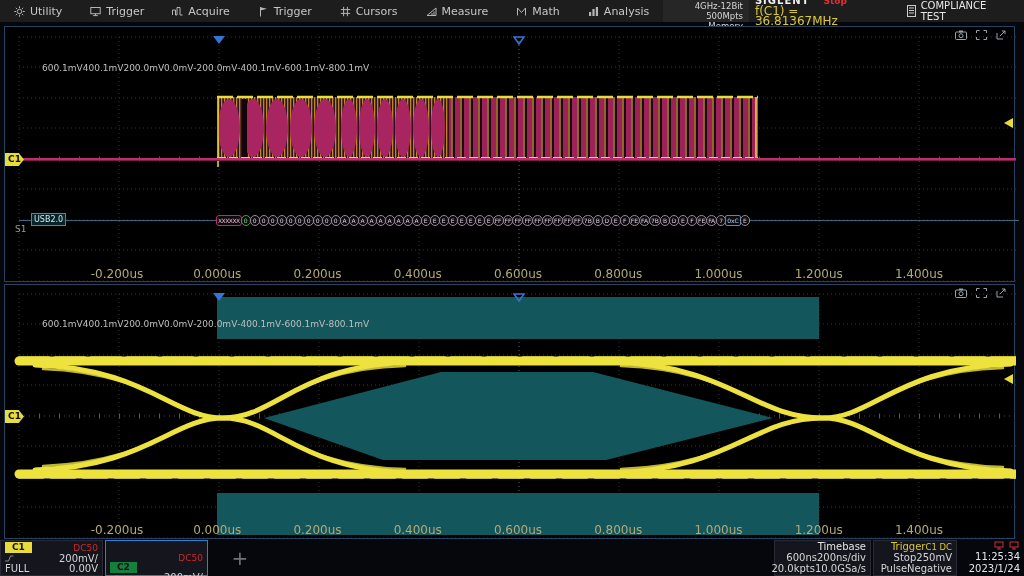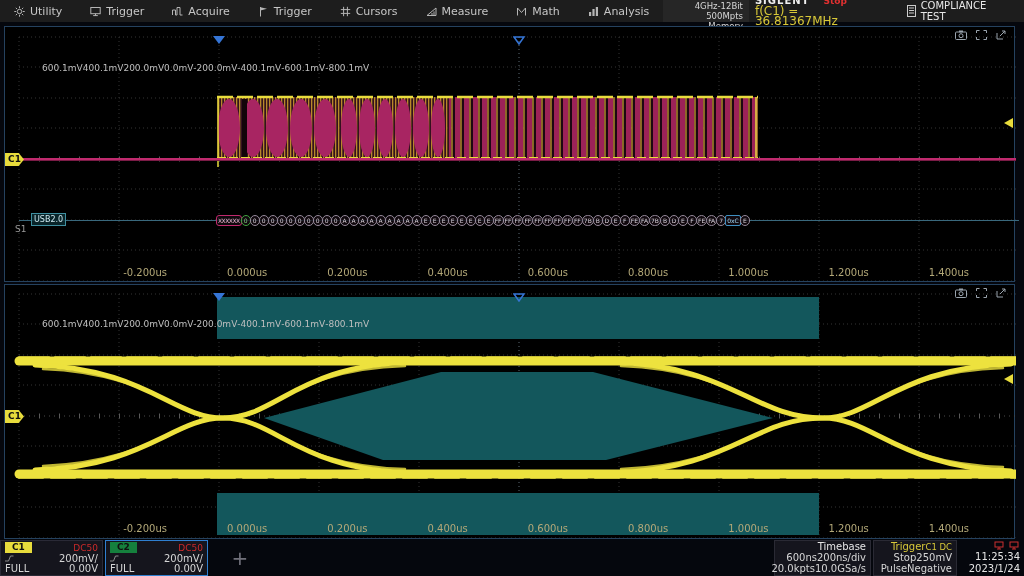--- a/index.html
+++ b/index.html
@@ -22,21 +22,21 @@
   .compliance{display:flex;align-items:center;gap:5px;color:#e8e8e8;font-size:10px;padding:0 10px 0 16px;}
   
   .plot{position:absolute;left:4px;width:1011px;background:#000;border:1px solid #25425f;box-sizing:border-box;}
   #plot-top{top:26px;height:256px;}
   #plot-eye{top:284px;height:255px;}
   .layer{position:absolute;left:0;top:0;}
   .vlabels{position:absolute;left:37px;display:flex;flex-direction:row;justify-content:space-between;
     pointer-events:none;}
   .vlabels span{font-size:9px;line-height:10px;color:#bfbfbf;height:10px;}
   .tlabels{position:absolute;left:62px;width:902px;display:flex;justify-content:space-between;pointer-events:none;}
-  .tlabels span{font-size:10px;color:#b3a878;width:100px;text-align:right;}
+  .tlabels span{font-size:12px;color:#b3a878;width:100px;text-align:center;}
   .ch-tag{position:absolute;left:0;width:19px;height:13px;background:#e8dc3c;color:#101010;
     font-size:9px;font-weight:bold;text-align:center;line-height:13px;
     clip-path:polygon(0 0,72% 0,100% 50%,72% 100%,0 100%);}
   .trig-marker{position:absolute;right:1px;width:0;height:0;
     border-top:5px solid transparent;border-bottom:5px solid transparent;border-right:9px solid #e8dc3c;}
   .tri-solid{position:absolute;width:0;height:0;border-left:6px solid transparent;
     border-right:6px solid transparent;border-top:8px solid #3575d6;}
   .corner-icons{position:absolute;right:8px;top:3px;display:flex;gap:9px;align-items:center;}
   
   .bus-line{position:absolute;left:14px;top:193px;width:1000px;height:1px;background:#39687c;}
@@ -52,21 +52,21 @@
   .tk-b{border-color:#3f8fc0;color:#9fd4f0;border-radius:2px;}
   
   .bottombar{position:absolute;left:0;top:540px;width:1024px;height:36px;background:#05070d;
     display:flex;align-items:stretch;font-size:10px;color:#d6d6d6;}
   .chbox{width:103px;background:#15151d;border:1px solid #2a2a36;box-sizing:border-box;margin-right:2px;
     padding:1px 4px;display:flex;flex-direction:column;justify-content:space-between;}
   .chbox.sel{border:1px solid #2f7fd0;}
   .chrow{display:flex;justify-content:space-between;align-items:center;line-height:10px;}
   .chipc{font-size:9px;font-weight:bold;color:#101010;padding:0 7px;line-height:11px;}
   .chip-c1{background:#e8dc3c;}
-  .chip-c2{background:#15803d;}
+  .chip-c2{background:#15803d;margin-top:20px;}
   .dc50{color:#cc2a2a;font-size:9px;}
   .addch{width:60px;display:flex;align-items:center;justify-content:center;color:#70707a;font-size:20px;}
   .grow{flex:1;}
   .infobox{background:#15151d;border:1px solid #2a2a34;box-sizing:border-box;margin:0 1px;
     padding:1px 4px;display:flex;flex-direction:column;justify-content:space-between;}
   .tbbox{width:97px;}
   .trbox{width:84px;}
   .inforow{display:flex;justify-content:flex-end;line-height:10px;}
   .hdr{color:#e6e6e6;}
   .hdr-y{color:#d8c838;}

